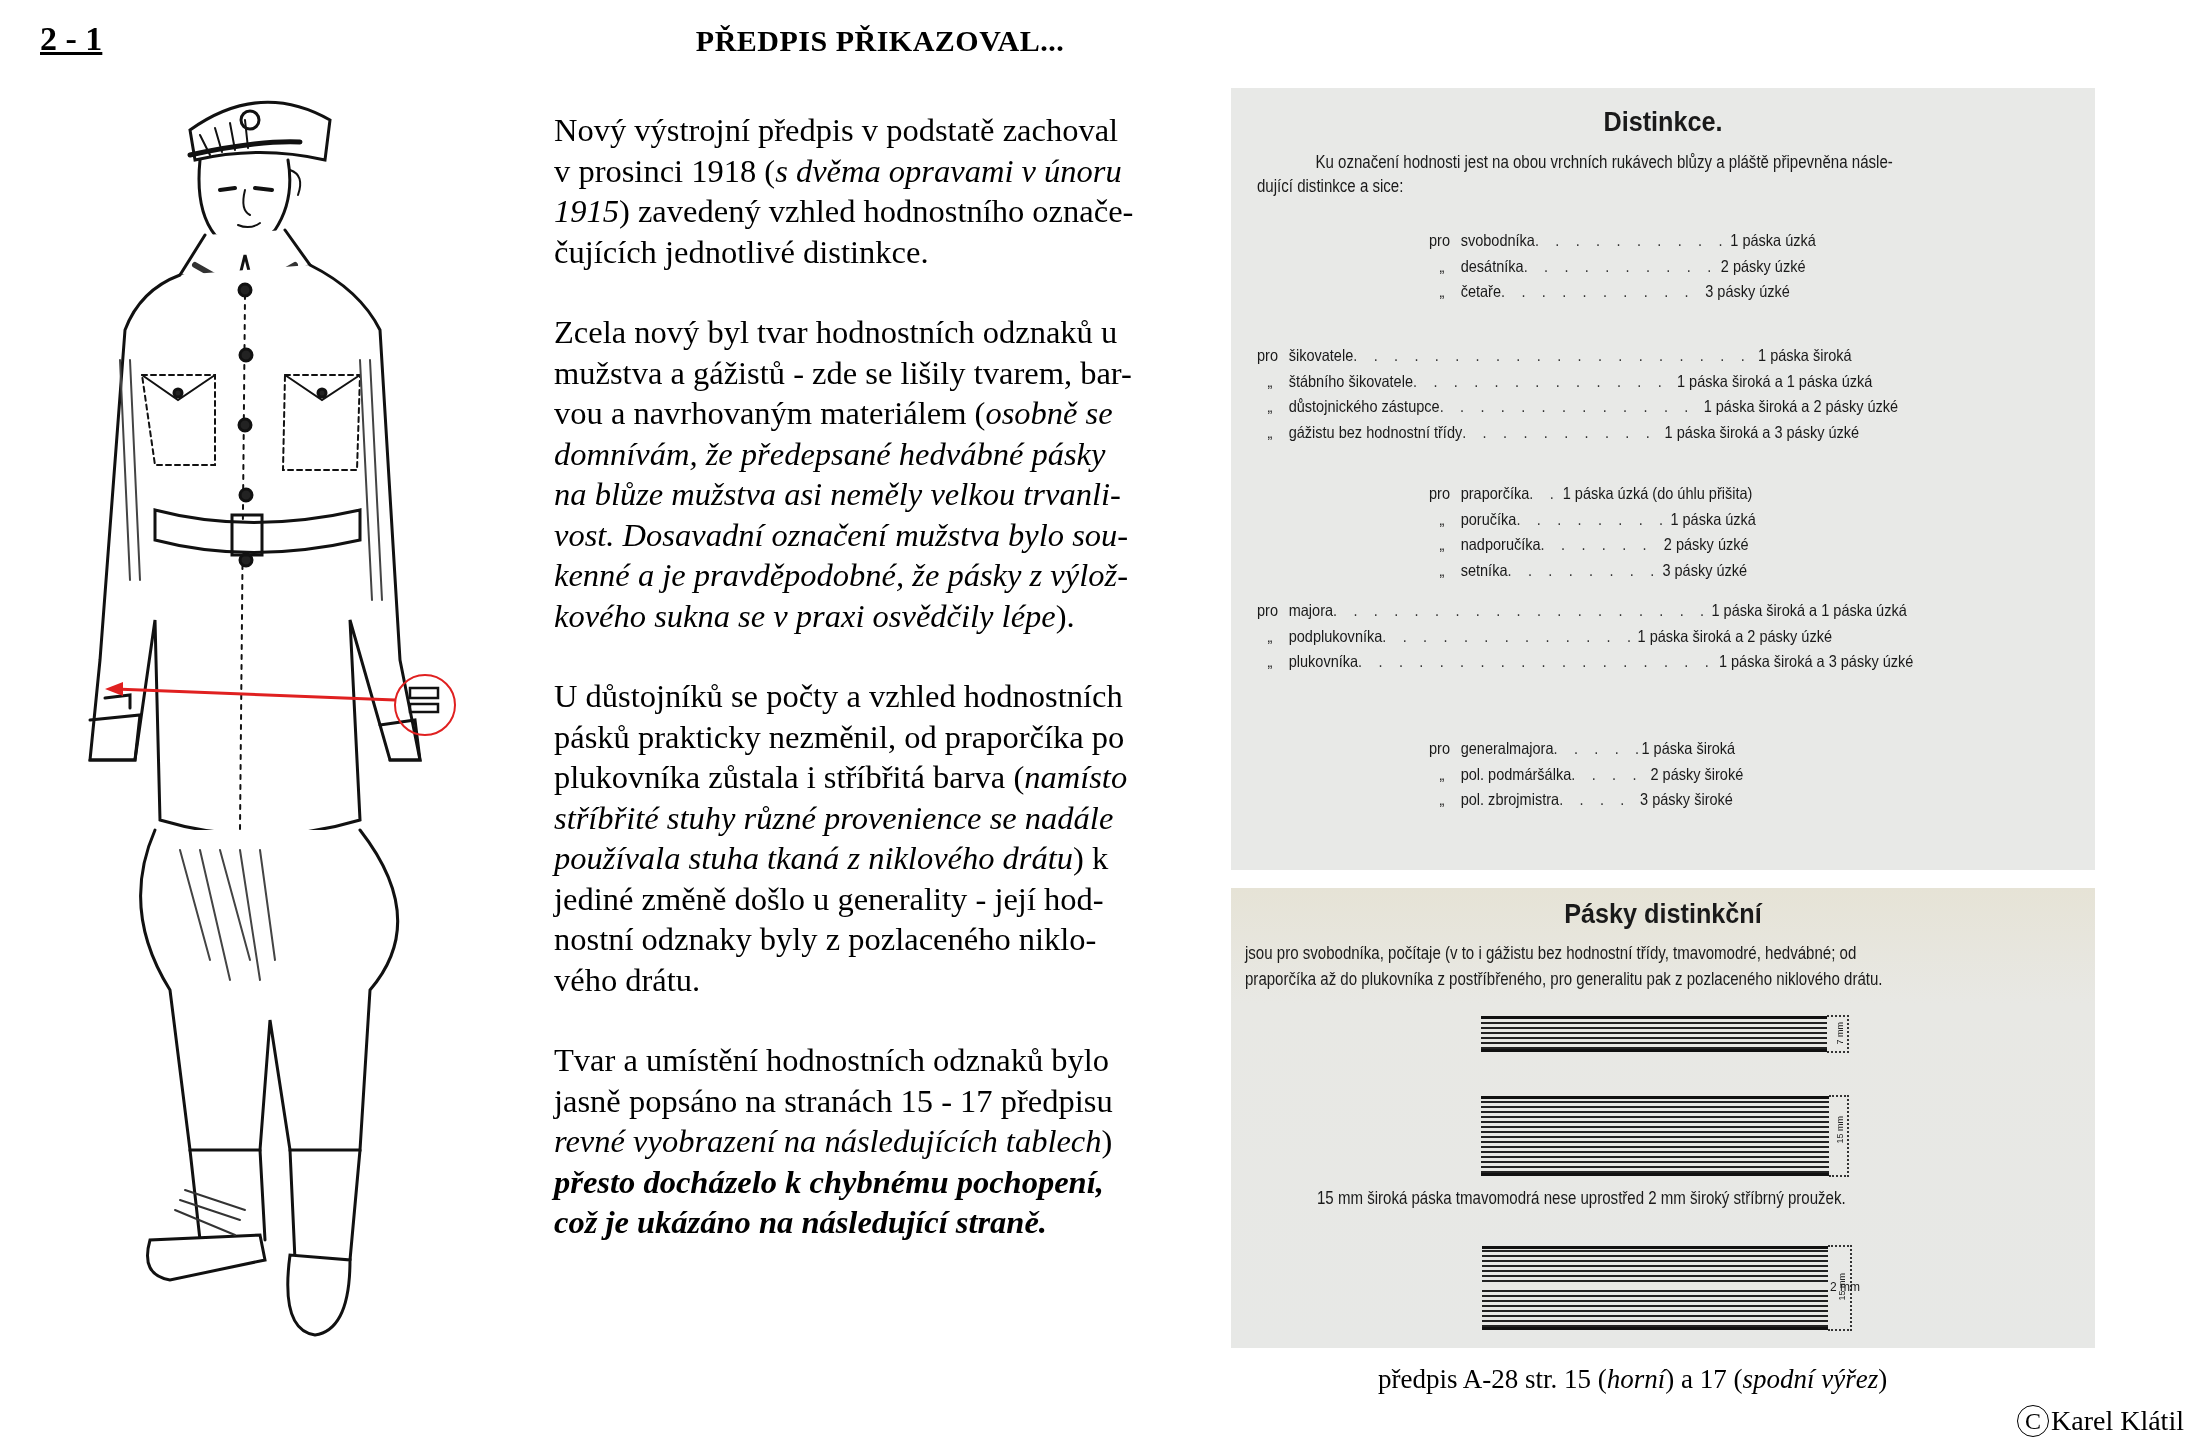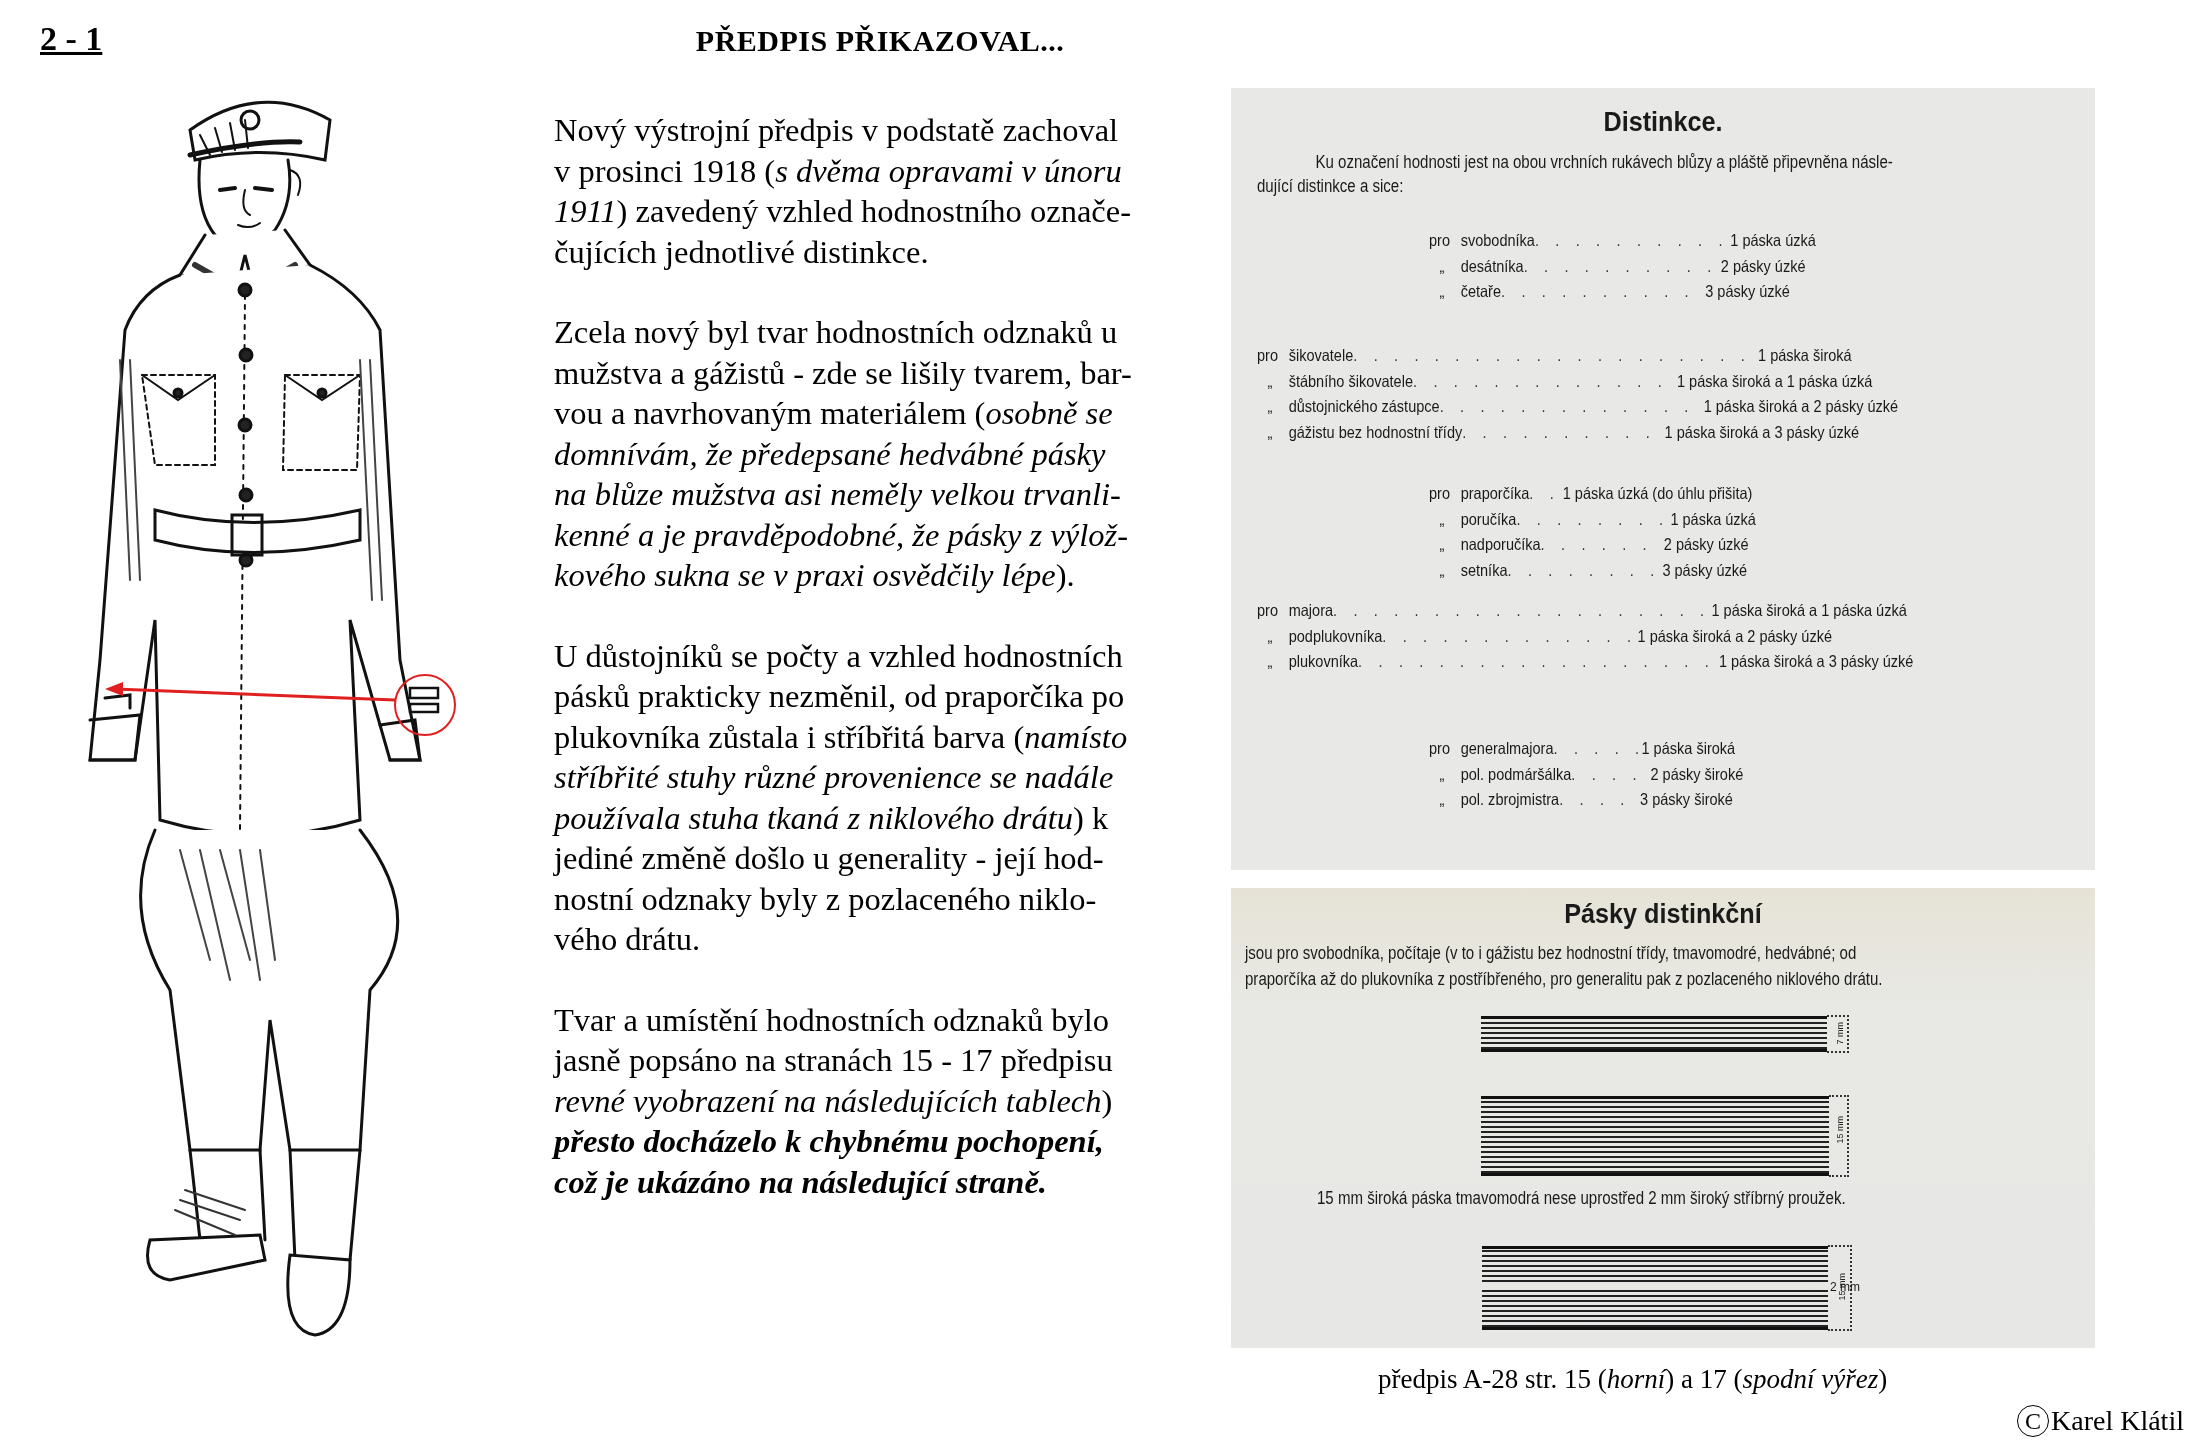--- a/index.html
+++ b/index.html
@@ -113,29 +113,30 @@
       <rect x="350" y="628" width="28" height="10" fill="none" stroke="#111" stroke-width="2.5"></rect>
       <rect x="350" y="644" width="28" height="8" fill="none" stroke="#111" stroke-width="2.5"></rect>
     </g>
   </svg>
 </div>
 
 <div id="article" class="abs">
     <p>
       <span class="ln"><span>Nový výstrojní předpis v podstatě zachoval</span></span>
       <span class="ln"><span>v prosinci 1918 (</span><i>s dvěma opravami v únoru</i></span>
-      <span class="ln"><i>1911</i><span>) zavedený vzhled hodnostního označe-</span></span>
+      <span class="ln"><i>1915</i><span>) zavedený vzhled hodnostního označe-</span></span>
       <span class="ln"><span>čujících jednotlivé distinkce.</span></span>
     </p>
     <p>
       <span class="ln"><span>Zcela nový byl tvar hodnostních odznaků u</span></span>
       <span class="ln"><span>mužstva a gážistů - zde se lišily tvarem, bar-</span></span>
       <span class="ln"><span>vou a navrhovaným materiálem (</span><i>osobně se</i></span>
       <span class="ln"><i>domnívám, že předepsané hedvábné pásky</i></span>
       <span class="ln"><i>na blůze mužstva asi neměly velkou trvanli-</i></span>
+      <span class="ln"><i>vost. Dosavadní označení mužstva bylo sou-</i></span>
       <span class="ln"><i>kenné a je pravděpodobné, že pásky z výlož-</i></span>
       <span class="ln"><i>kového sukna se v praxi osvědčily lépe</i><span>).</span></span>
     </p>
     <p>
       <span class="ln"><span>U důstojníků se počty a vzhled hodnostních</span></span>
       <span class="ln"><span>pásků prakticky nezměnil, od praporčíka po</span></span>
       <span class="ln"><span>plukovníka zůstala i stříbřitá barva (</span><i>namísto</i></span>
       <span class="ln"><i>stříbřité stuhy různé provenience se nadále</i></span>
       <span class="ln"><i>používala stuha tkaná z niklového drátu</i><span>) k</span></span>
       <span class="ln"><span>jediné změně došlo u generality - její hod-</span></span>

